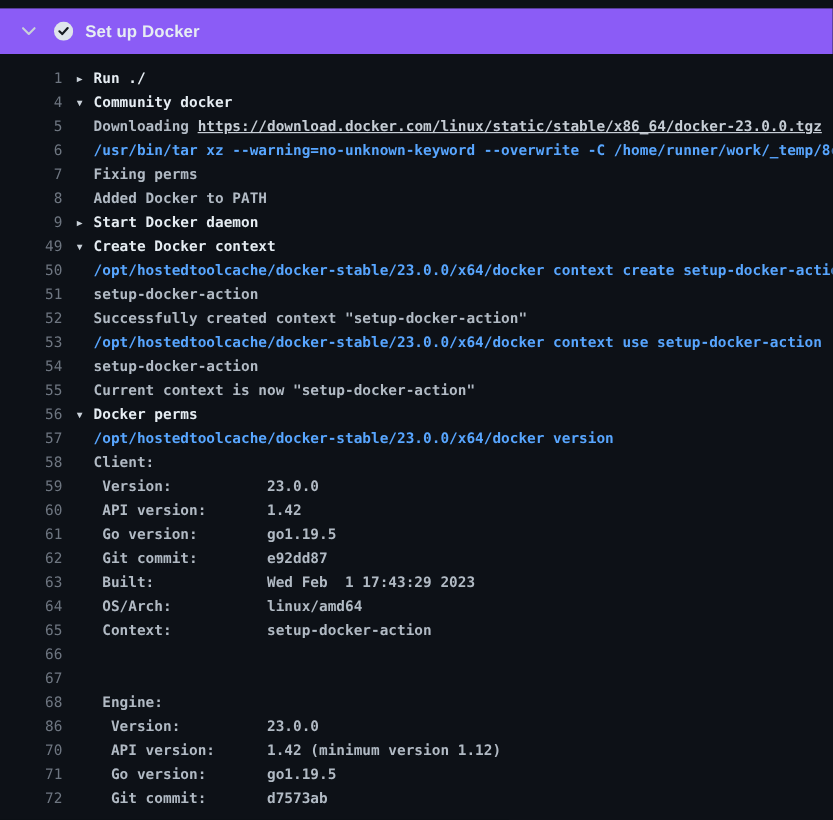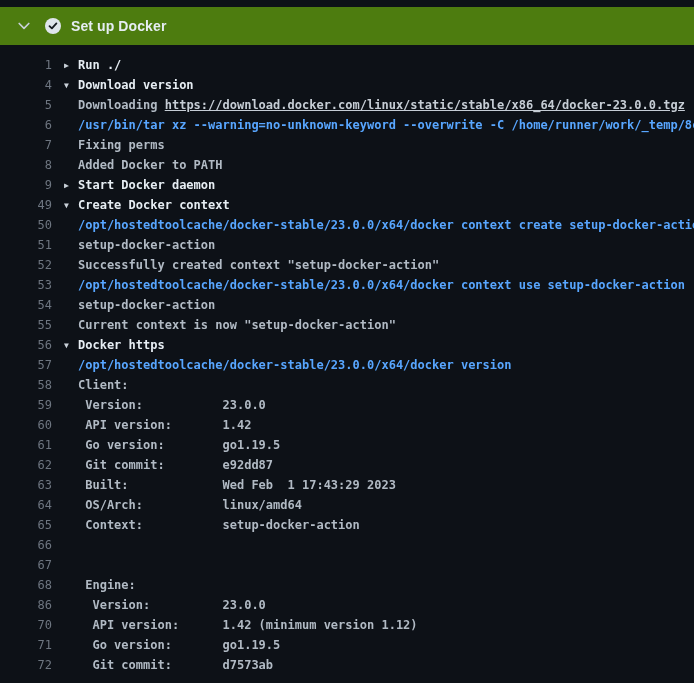--- a/index.html
+++ b/index.html
@@ -11,21 +11,21 @@
     overflow: hidden;
   }
   .top-strip {
     height: 7px;
     background: #0d1117;
   }
   .step-header {
     display: flex;
     align-items: center;
     height: 38px;
-    background: #4d7c0f;
+    background: #8b5cf6;
     padding: 0 16px;
     box-sizing: border-box;
     cursor: pointer;
   }
   .chevron-wrap {
     width: 16px;
     height: 16px;
     margin-right: 13px;
     flex: none;
     display: flex;
@@ -115,21 +115,21 @@
   <span class="step-title">Set up Docker</span>
 </div>
 
 <div class="log" id="log-rows">
     <div class="row">
       <span class="num">1</span>
       <span class="content group"><span class="arrow">▶</span><span>Run ./</span></span>
     </div>
     <div class="row">
       <span class="num">4</span>
-      <span class="content group"><span class="arrow">▼</span><span>Download version</span></span>
+      <span class="content group"><span class="arrow">▼</span><span>Community docker</span></span>
     </div>
     <div class="row">
       <span class="num">5</span>
       <span class="content child"><span>Downloading </span><span class="link">https://download.docker.com/linux/static/stable/x86_64/docker-23.0.0.tgz</span></span>
     </div>
     <div class="row">
       <span class="num">6</span>
       <span class="content child command">/usr/bin/tar xz --warning=no-unknown-keyword --overwrite -C /home/runner/work/_temp/8c93</span>
     </div>
     <div class="row">
@@ -167,21 +167,21 @@
     <div class="row">
       <span class="num">54</span>
       <span class="content child">setup-docker-action</span>
     </div>
     <div class="row">
       <span class="num">55</span>
       <span class="content child">Current context is now "setup-docker-action"</span>
     </div>
     <div class="row">
       <span class="num">56</span>
-      <span class="content group"><span class="arrow">▼</span><span>Docker https</span></span>
+      <span class="content group"><span class="arrow">▼</span><span>Docker perms</span></span>
     </div>
     <div class="row">
       <span class="num">57</span>
       <span class="content child command">/opt/hostedtoolcache/docker-stable/23.0.0/x64/docker version</span>
     </div>
     <div class="row">
       <span class="num">58</span>
       <span class="content child">Client:</span>
     </div>
     <div class="row">

